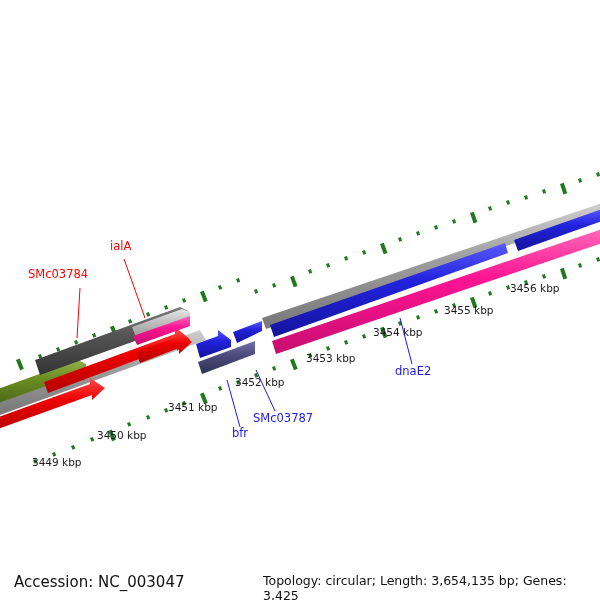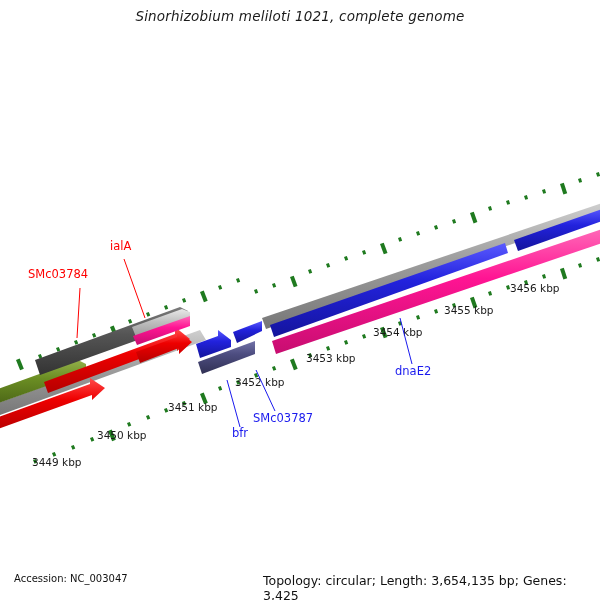--- a/index.html
+++ b/index.html
@@ -7,37 +7,36 @@
     width:600px;height:600px;background:#ffffff;
     font-family:"DejaVu Sans","Liberation Sans",sans-serif;
     overflow:hidden;position:relative;
   }
   #stage{position:absolute;inset:0;width:600px;height:600px;}
   .title{
     position:absolute;top:8px;left:0;width:600px;text-align:center;
     font-style:italic;font-size:13.5px;color:#1a1a1a;letter-spacing:.2px;
   }
   .footer-left{
-    position:absolute;left:14px;top:573px;font-size:10px;color:#111;
+    position:absolute;left:14px;top:573px;font-size:15px;color:#111;
   }
   .footer-right{
     position:absolute;left:263px;top:573px;font-size:12.5px;color:#111;
   }
   svg{position:absolute;top:0;left:0;}
   text{font-family:"DejaVu Sans","Liberation Sans",sans-serif;}
   .kbp{font-size:10.5px;fill:#1a1a1a;}
   .lbl-red{font-size:11.5px;fill:#ff0000;}
   .lbl-blue{font-size:11.5px;fill:#1a1aee;}
 </style>
 </head>
 <body>
 
 <div id="stage">
 
-  <div class="title">Sinorhizobium meliloti 1021, complete genome</div>
 
   <svg width="600" height="600">
     <defs>
       <linearGradient id="gGrey" x1="0" y1="0" x2="0" y2="1">
         <stop offset="0%" stop-color="#cfcfcf"></stop>
           <stop offset="45%" stop-color="#9e9e9e"></stop>
           <stop offset="100%" stop-color="#777777"></stop>
       </linearGradient>
       <linearGradient id="gRed" x1="0" y1="0" x2="0" y2="1">
         <stop offset="0%" stop-color="#ff4b4b"></stop>

